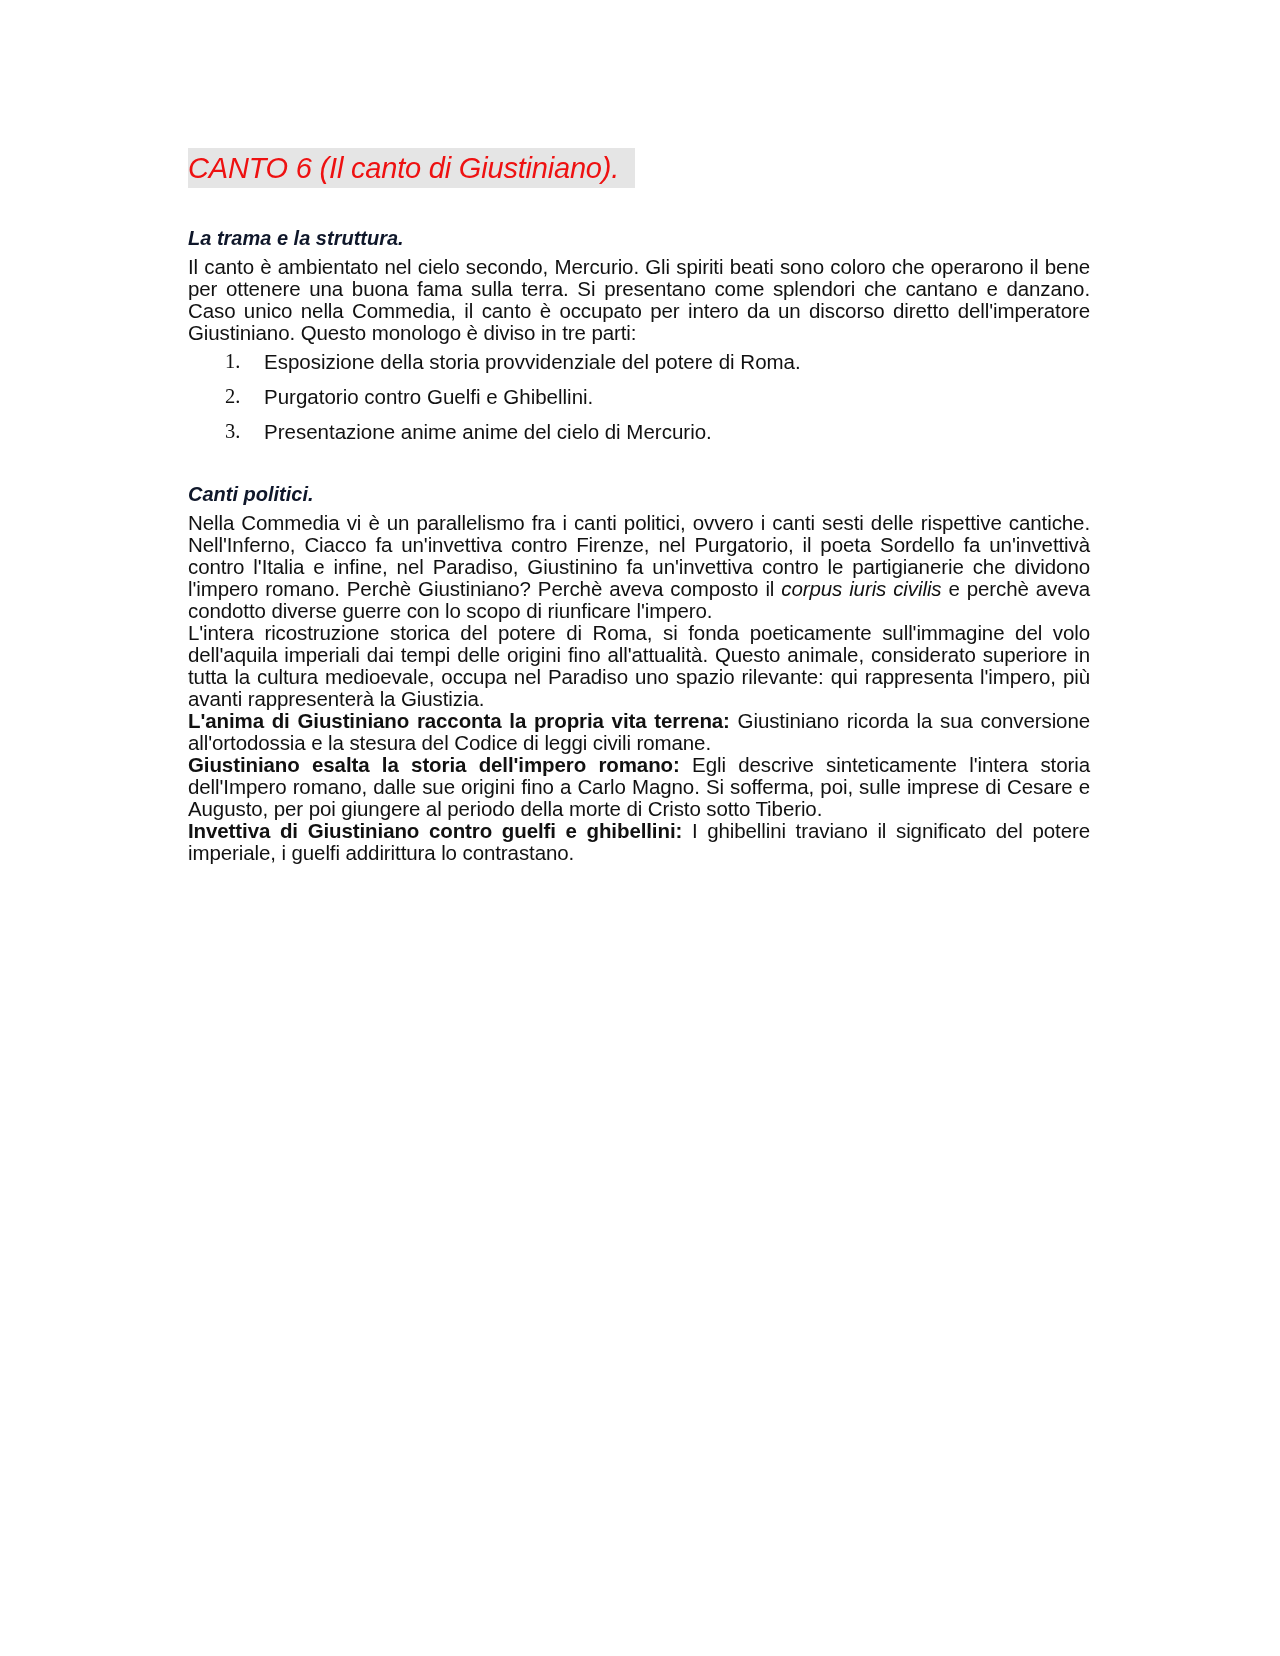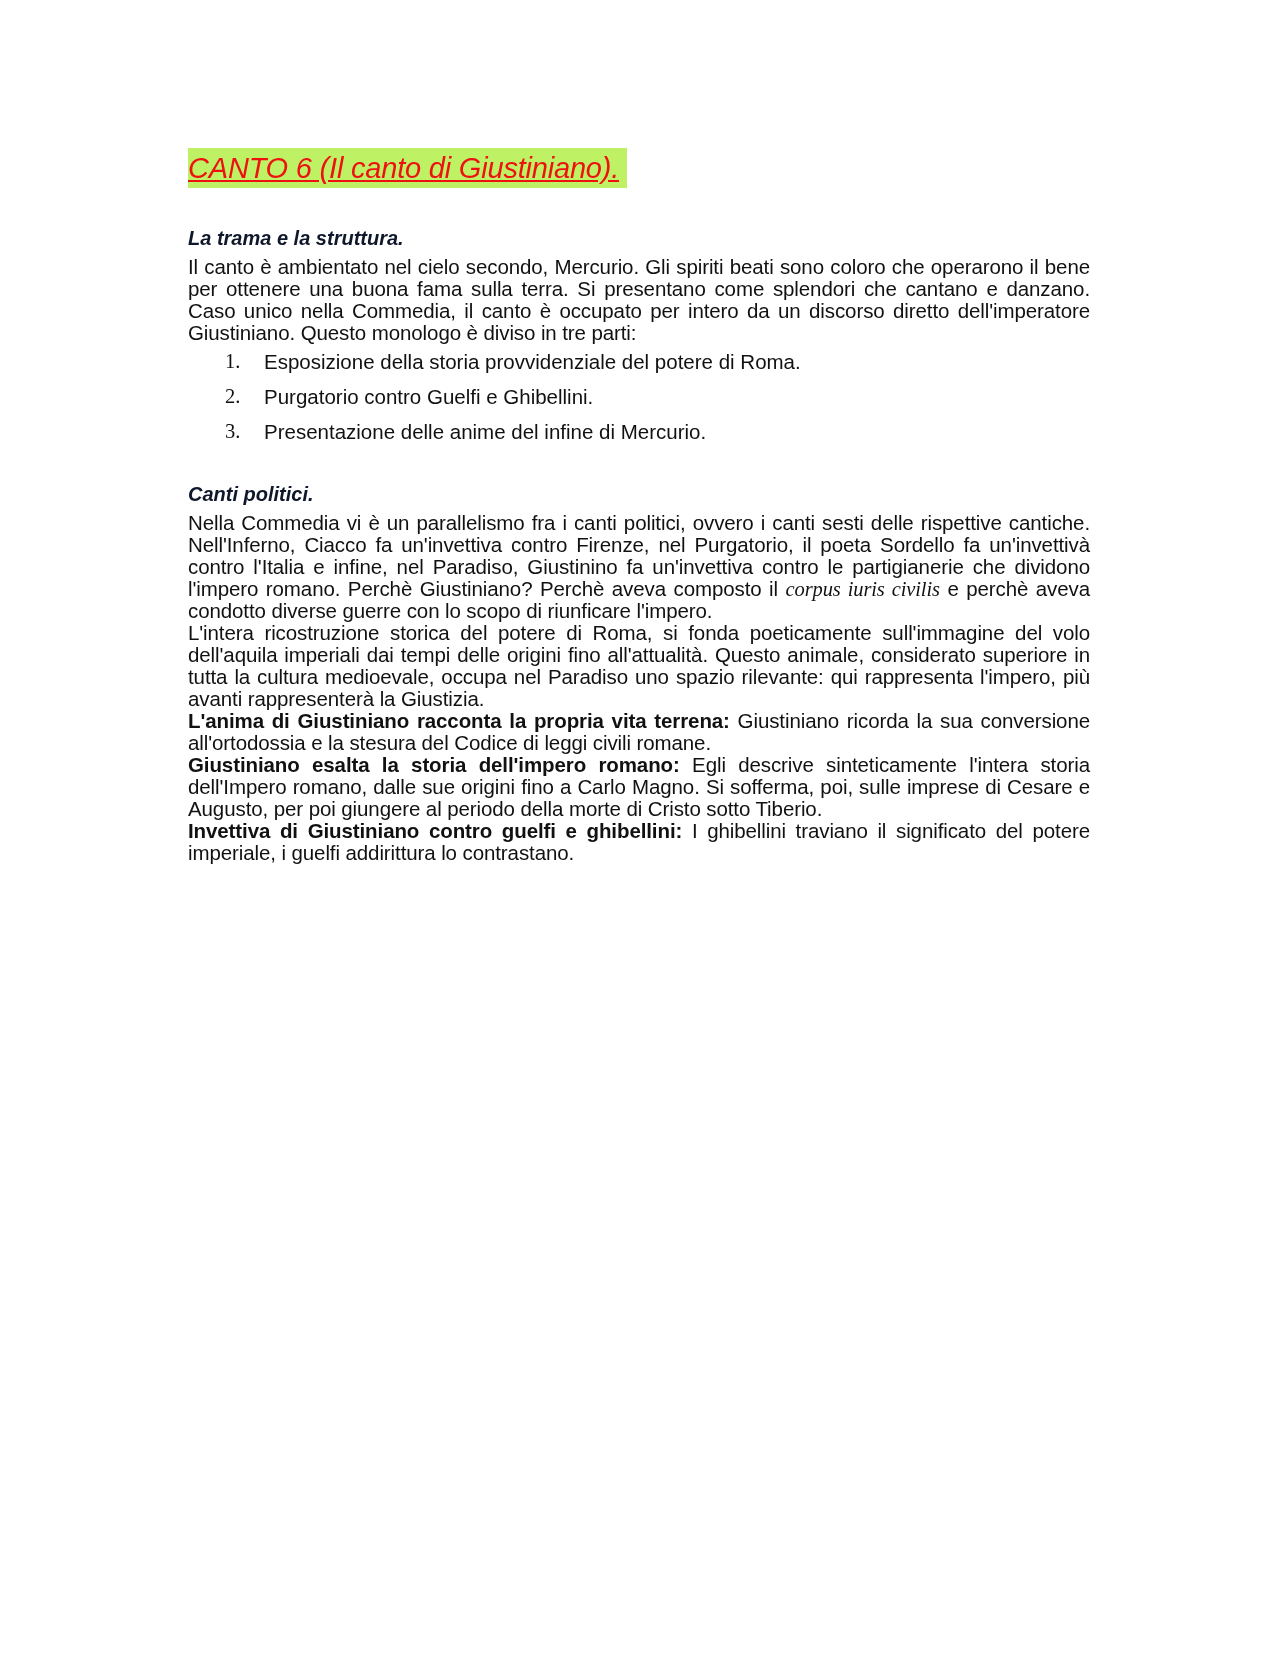--- a/index.html
+++ b/index.html
@@ -15,49 +15,48 @@
       color: #111111;
     }
     .page {
       position: absolute;
       left: 188px;
       top: 148px;
       width: 902px;
     }
     .title {
       display: inline-block;
-      background: #bef264;
+      background: #e5e5e5;
       color: #ee1111;
       font-style: italic;
       font-size: 29px;
       line-height: 40px;
-      padding: 0 8px 0 0;
+      padding: 0 16px 0 0;
       margin: 0;
       font-weight: normal;
       letter-spacing: -0.2px;
-      text-decoration: underline;
     }
     .section-heading {
       color: #0f172a;
       font-style: italic;
       font-weight: bold;
       font-size: 20px;
       line-height: 35px;
       margin: 0;
     }
     .s1 { margin-top: 33px; }
     .s-next { margin-top: 28px; }
     .para {
       font-size: 20.5px;
       line-height: 22px;
       text-align: justify;
       margin: 0;
       letter-spacing: -0.1px;
     }
-    .para em { font-style: italic; font-family: Liberation Serif, serif; }
+    .para em { font-style: italic; }
     .numbered-list {
       list-style: none;
       margin: 0;
       padding: 0;
     }
     .numbered-list li {
       font-size: 20.5px;
       line-height: 35px;
       position: relative;
       padding-left: 76px;
@@ -84,21 +83,21 @@
       <li>
         <span class="num">1.</span>
         <span>Esposizione della storia provvidenziale del potere di Roma.</span>
       </li>
       <li>
         <span class="num">2.</span>
         <span>Purgatorio contro Guelfi e Ghibellini.</span>
       </li>
       <li>
         <span class="num">3.</span>
-        <span>Presentazione delle anime del infine di Mercurio.</span>
+        <span>Presentazione anime anime del cielo di Mercurio.</span>
       </li>
     </ol>
   </div>
 
   
   <div>
     <h2 class="section-heading s-next">Canti politici.</h2>
     <p class="para"><span>Nella Commedia vi è un parallelismo fra i canti politici, ovvero i canti sesti delle rispettive cantiche. Nell'Inferno, Ciacco fa un'invettiva contro Firenze, nel Purgatorio, il poeta Sordello fa un'invettivà contro l'Italia e infine, nel Paradiso, Giustinino fa un'invettiva contro le partigianerie che dividono l'impero romano. Perchè Giustiniano? Perchè aveva composto il </span><em>corpus iuris civilis</em><span> e perchè aveva condotto diverse guerre con lo scopo di riunficare l'impero.</span></p>
   </div>
 

